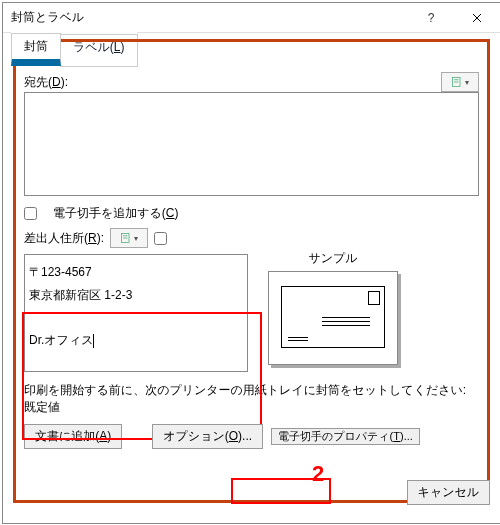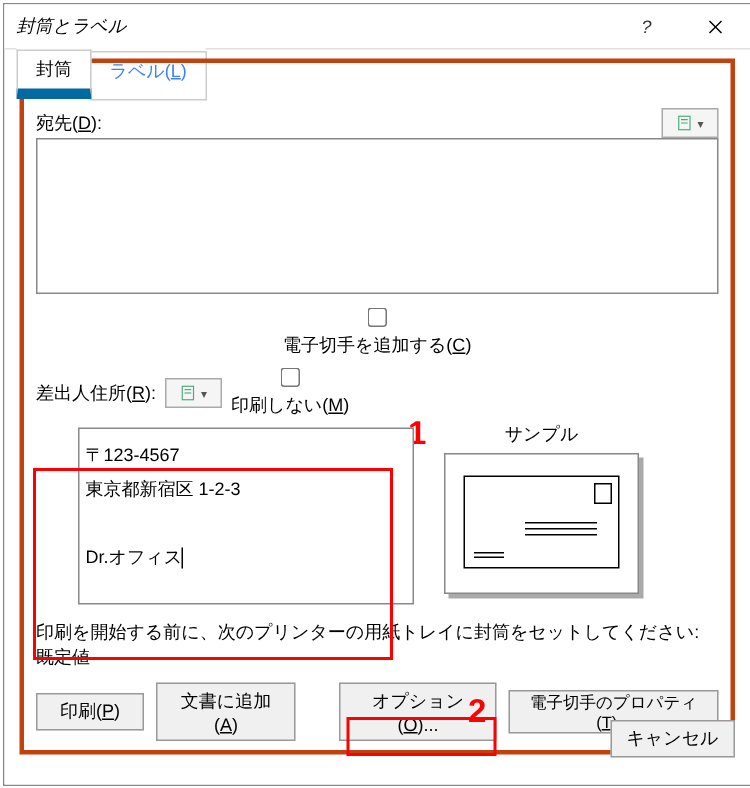--- a/index.html
+++ b/index.html
@@ -1,44 +1,44 @@
 <!DOCTYPE html>
 <html><head>
 <meta charset="utf-8">
 <style>
   * { box-sizing: border-box; font-family: "Meiryo UI","Yu Gothic UI",sans-serif; }
   body { margin:0; background:#fff; width:500px; height:525px; position:relative; }
   .screenshot { position:absolute; left:2px; top:2px; width:499px; height:522px; background:#fff; border:1px solid #888; }
   .dlg { position:relative; width:100%; height:100%; background:#fff; }
-  .titlebar { height:30px; background:#fff; display:flex; align-items:center; border-bottom:1px solid #e0e0e0;font-style:italic; }
+  .titlebar { height:30px; background:#fff; display:flex; align-items:center; border-bottom:1px solid #e0e0e0; }
   .titlebar .title { padding-left:8px; font-size:12px; color:#000; }
   .titlebar .spacer { flex:1; }
   .titlebar .btn { width:46px; height:30px; display:flex; align-items:center; justify-content:center; font-size:13px; color:#333; }
   .titlebar .btn.q { font-size:12px; }
   .body { padding:6px 10px 10px 10px; font-size:12px; color:#000; position:relative; }
   .panel { border:3px solid #c2410c; padding:8px 8px 46px 8px; position:relative; height:464px; }
   .tabs { position:absolute; top:-1px; left:8px; display:flex; background:#fff; }
   .tab { border:1px solid #ccc; padding:4px 12px 4px 12px; font-size:12px; margin-right:-1px; background:#fff; position:relative; }
   .tab.active { border-bottom:7px solid #0369a1; top:1px; z-index:2; }
-  .tab.inactive { top:2px; color:#3b82f6; }
+  .tab.inactive { top:2px; color:#0f172a; }
   .tabcontent { padding-top:18px; }
   .label { font-size:12px; }
   .u { text-decoration:underline; }
   .addr-toolbar { display:flex; align-items:center; gap:4px; margin-top:4px; }
   .book-btn { border:1px solid #aaa; width:38px; height:20px; display:flex; align-items:center; justify-content:center; gap:2px; background:#f5f5f5; font-size:10px; }
   .book-btn svg { width:12px; height:12px; }
   .tri { font-size:8px; color:#555; }
   .textarea { width:100%; height:104px; border:1px solid #888; background:#fff; resize:none; font-size:12px; padding:4px; outline:none; overflow-y:scroll; }
-  .chk { display:flex; align-items:center; gap:4px; margin-top:6px; font-size:12px;flex-direction:column; }
+  .chk { display:flex; align-items:center; gap:16px; margin-top:6px; font-size:12px; }
   .chk input { margin:0; }
   .sender-row { display:flex; align-items:center; gap:6px; margin-top:6px; }
   .red1 { color:#f00; font-size:22px; font-weight:bold; position:absolute; }
   .red2 { color:#f00; font-size:22px; font-weight:bold; position:absolute; }
   .redbox { border:2px solid #f00; position:absolute; pointer-events:none; }
-  .group { position:relative;margin-left:28px; }
+  .group { position:relative; }
   .grp-label { font-size:12px; }
   .sample-box { border:1px solid #888; background:#fff; position:relative; box-shadow:3px 3px 0 #aaa; }
   .env { position:absolute; border:1px solid #000; background:#fff; }
   .env .stamp { position:absolute; right:4px; top:4px; width:12px; height:14px; border:1px solid #000; }
   .env .to { position:absolute; left:40px; top:30px; width:48px; }
   .env .to .l { height:1px; background:#000; margin-bottom:3px; }
   .env .ret { position:absolute; left:6px; bottom:4px; width:20px; }
   .env .ret .l { height:1px; background:#000; margin-bottom:2px; }
   .orient-box { border:1px solid #888; background:#fff; position:relative; width:36px; height:48px; box-shadow:2px 2px 0 #aaa; display:flex; flex-direction:column; align-items:center; justify-content:center; gap:2px; }
   .orient-box .mini { width:24px; height:16px; border:1px solid #000; position:relative; }
@@ -112,23 +112,20 @@
           <div class="book-btn">
             <svg viewBox="0 0 16 16">
                   <rect x="2" y="2" width="10" height="12" fill="none" stroke="#4a7" stroke-width="1"></rect>
                   <line x1="4" y1="5" x2="10" y2="5" stroke="#4a7"></line>
                   <line x1="4" y1="8" x2="10" y2="8" stroke="#4a7"></line>
                 </svg>
             <span class="tri">▾</span>
           </div>
           <label class="chk" style="margin-top:0">
             <input type="checkbox" style="">
-            <span>
-              <span>印刷しない(</span><span class="u">M</span><span>)</span>
-            </span>
           </label>
         </div>
 
         <span class="red1" style="left:256px; top:234px;">1</span>
 
         <div class="flex-sp">
           <div class="sender-ta-wrap group">
             <div class="sender-ta"><span>〒123-4567
 東京都新宿区 1-2-3
 
@@ -154,23 +151,20 @@
           </div>
 
         </div>
 
         <div class="redbox" style="left:6px; top:270px; width:240px; height:128px;"></div>
 
         <div class="footer-note">印刷を開始する前に、次のプリンターの用紙トレイに封筒をセットしてください:  既定値</div>
 
         <div class="buttons">
           <div class="btn2">
-            <span>印刷(</span><span class="u">P</span><span>)</span>
-          </div>
-          <div class="btn2">
             <span>文書に追加(</span><span class="u">A</span><span>)</span>
           </div>
           <div style="width:14px"></div>
           <div class="btn2" style="position:relative">
             <span>オプション(</span><span class="u">O</span><span>)...</span>
           </div>
           <div class="btn2 small">
             <span>電子切手のプロパティ(</span><span class="u">T</span><span>)...</span>
           </div>
         </div>

